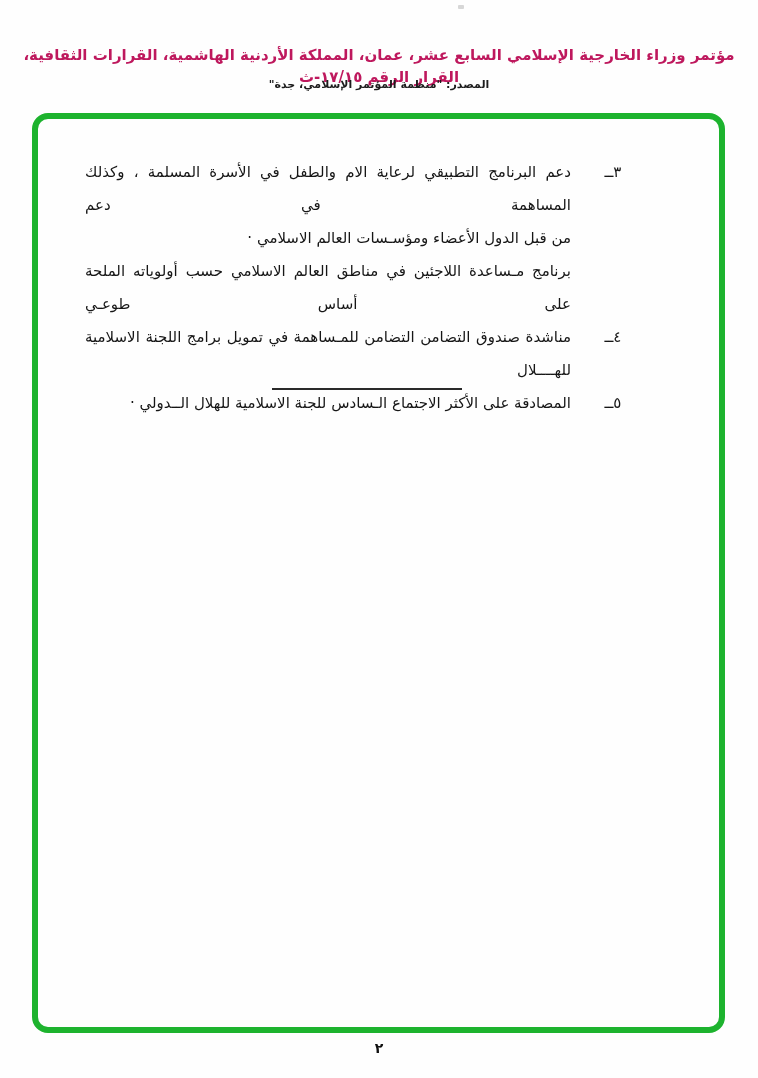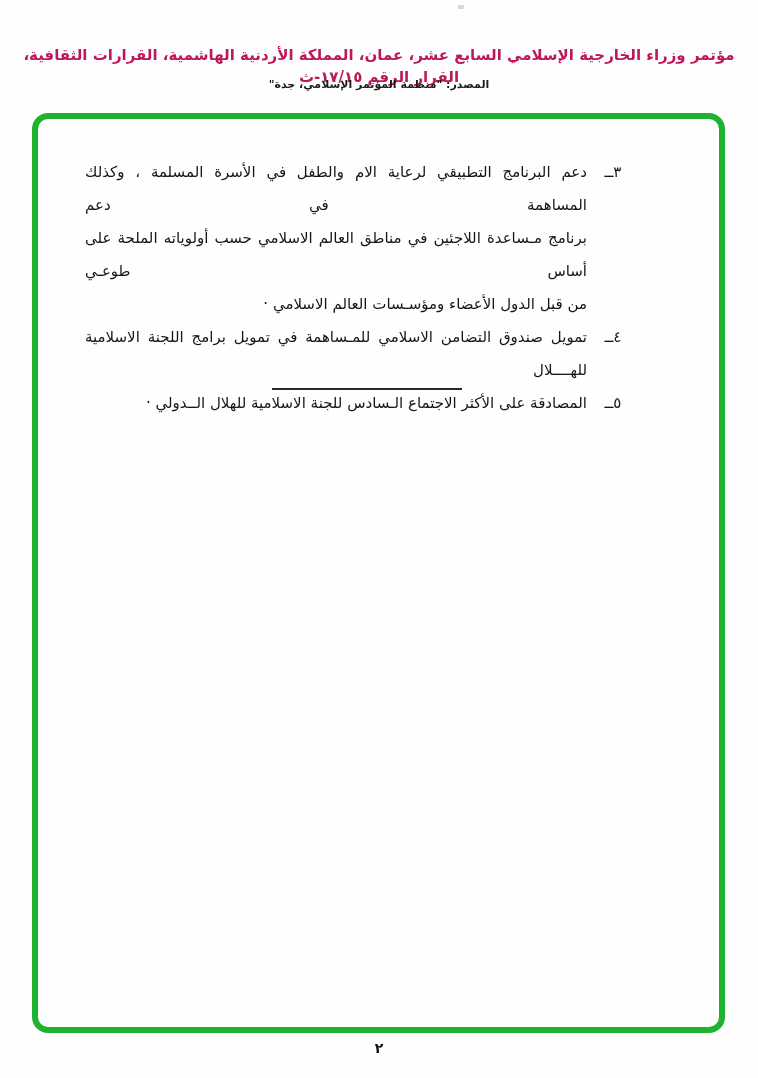--- a/index.html
+++ b/index.html
@@ -49,21 +49,21 @@
     direction: rtl;
     font-size: 15px; line-height: 33px;
     color: #161616;
   }
   .item { display: flex; align-items: flex-start; }
   .item-number {
     flex: 0 0 48px;
     text-align: center;
     white-space: nowrap;
   }
-  .item-lines { flex: 1 1 auto; margin-right: 2px; }
+  .item-lines { flex: 1 1 auto; margin-right: 18px; }
   .line { text-align: right; }
   .line.just { text-align: justify; text-align-last: justify; }
   .divider {
     position: absolute; left: 272px; top: 388px;
     width: 190px; height: 0;
     border-top: 2px solid #2a2a2a;
   }
   .page-number {
     position: absolute; top: 1040px; left: 0; right: 0;
     text-align: center;
@@ -83,29 +83,29 @@
   <div class="header-source">المصدر:  "منظمة المؤتمر الإسلامي، جدة"</div>
 
   <div class="green-box"></div>
 
   <div class="items">
 
     <div class="item">
       <span class="item-number">٣ــ</span>
       <div class="item-lines">
         <div class="line just">دعم البرنامج التطبيقي لرعاية الام والطفل في الأسرة المسلمة ، وكذلك المساهمة في دعم</div>
+        <div class="line">من قبل الدول الأعضاء ومؤسـسات العالم الاسلامي ·</div>
         <div class="line just">برنامج مـساعدة اللاجئين في مناطق العالم الاسلامي حسب أولوياته الملحة على أساس طوعـي</div>
-        <div class="line">من قبل الدول الأعضاء ومؤسـسات العالم الاسلامي ·</div>
       </div>
     </div>
 
     <div class="item">
       <span class="item-number">٤ــ</span>
       <div class="item-lines">
-        <div class="line just">تمويل صندوق التضامن الاسلامي للمـساهمة في تمويل برامج اللجنة الاسلامية للهــــلال</div>
+        <div class="line just">مناشدة صندوق التضامن التضامن للمـساهمة في تمويل برامج اللجنة الاسلامية للهــــلال</div>
       </div>
     </div>
 
     <div class="item">
       <span class="item-number">٥ــ</span>
       <div class="item-lines">
         <div class="line">المصادقة على الأكثر الاجتماع الـسادس للجنة الاسلامية للهلال الــدولي ·</div>
       </div>
     </div>
 

